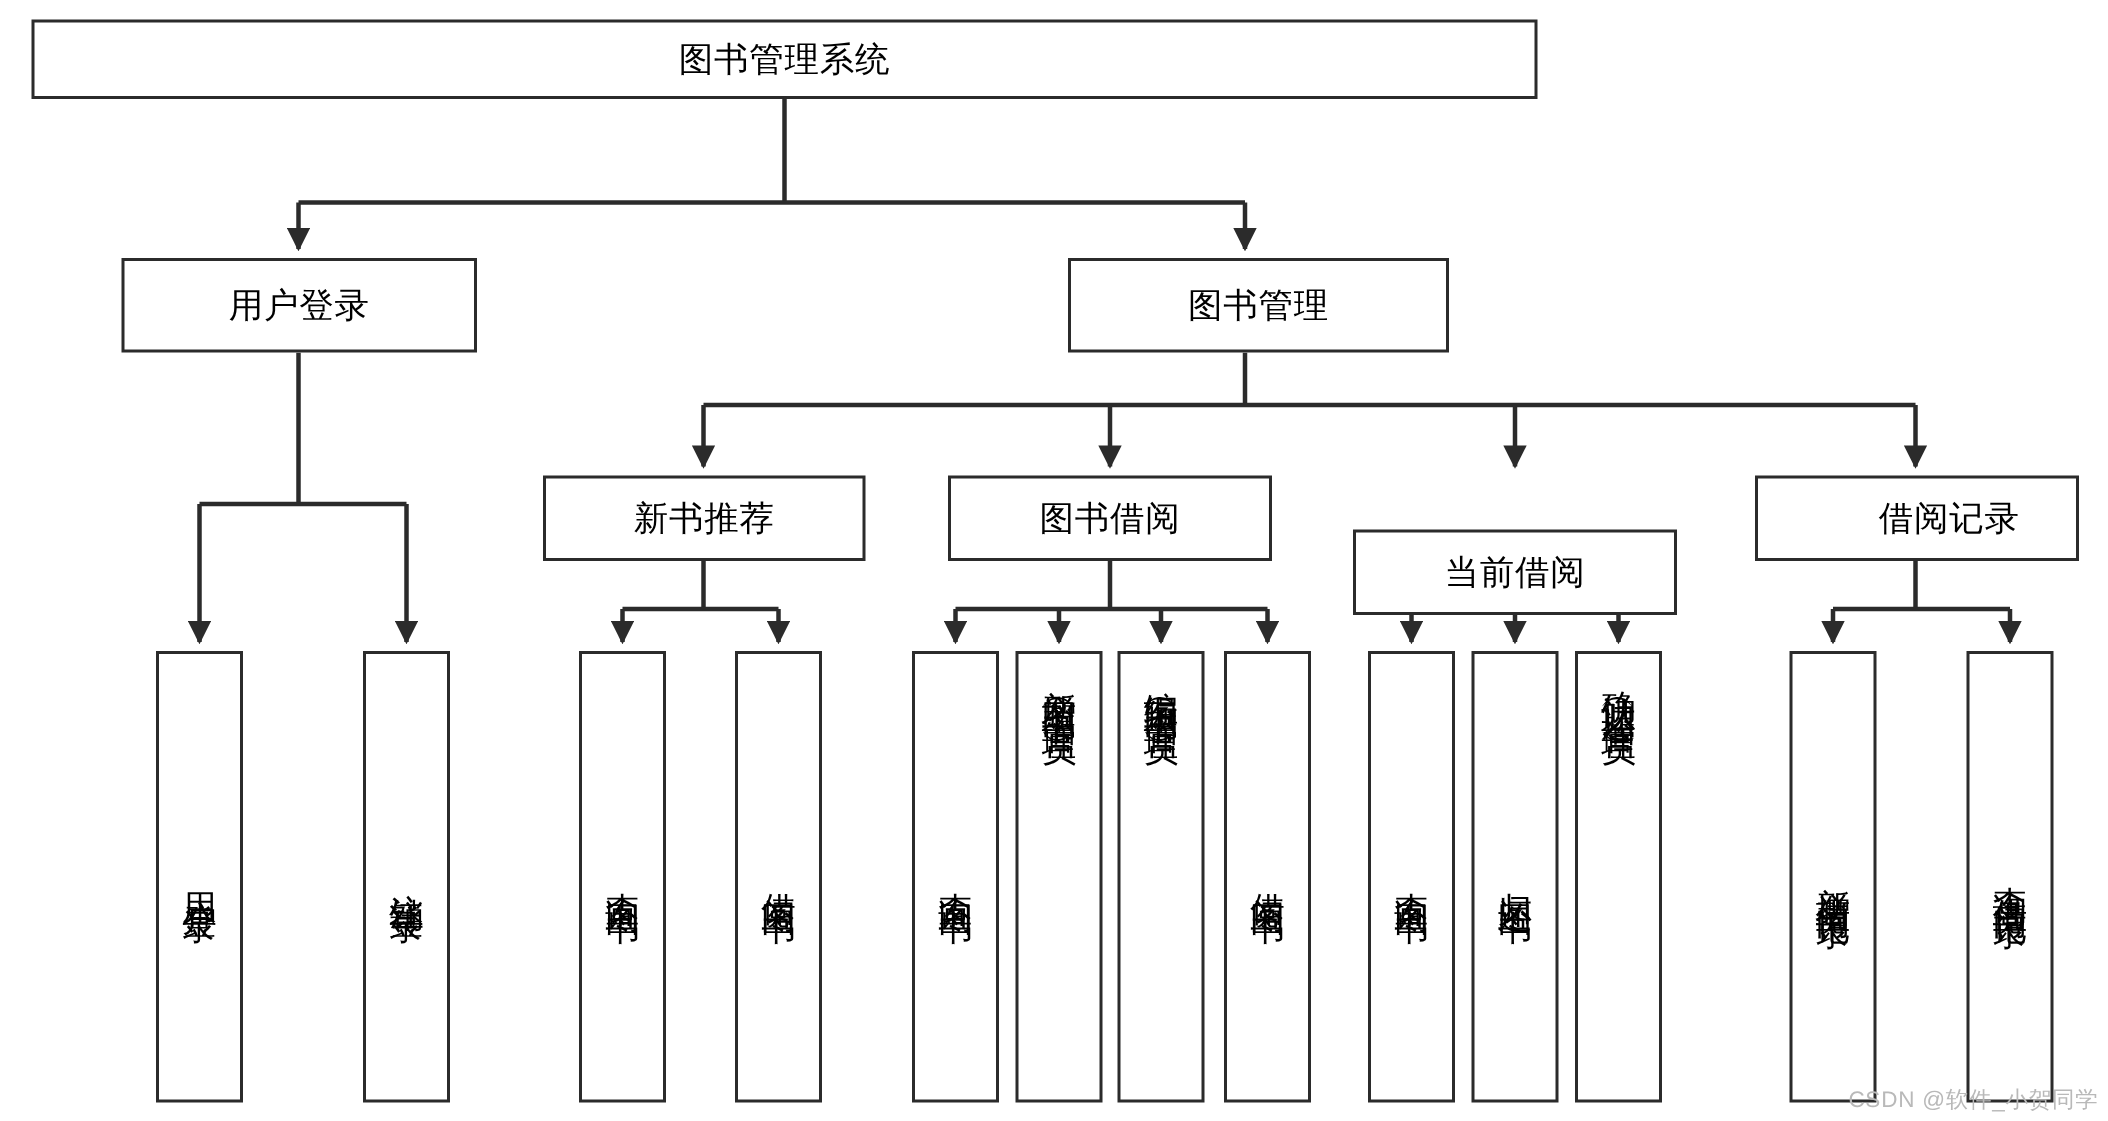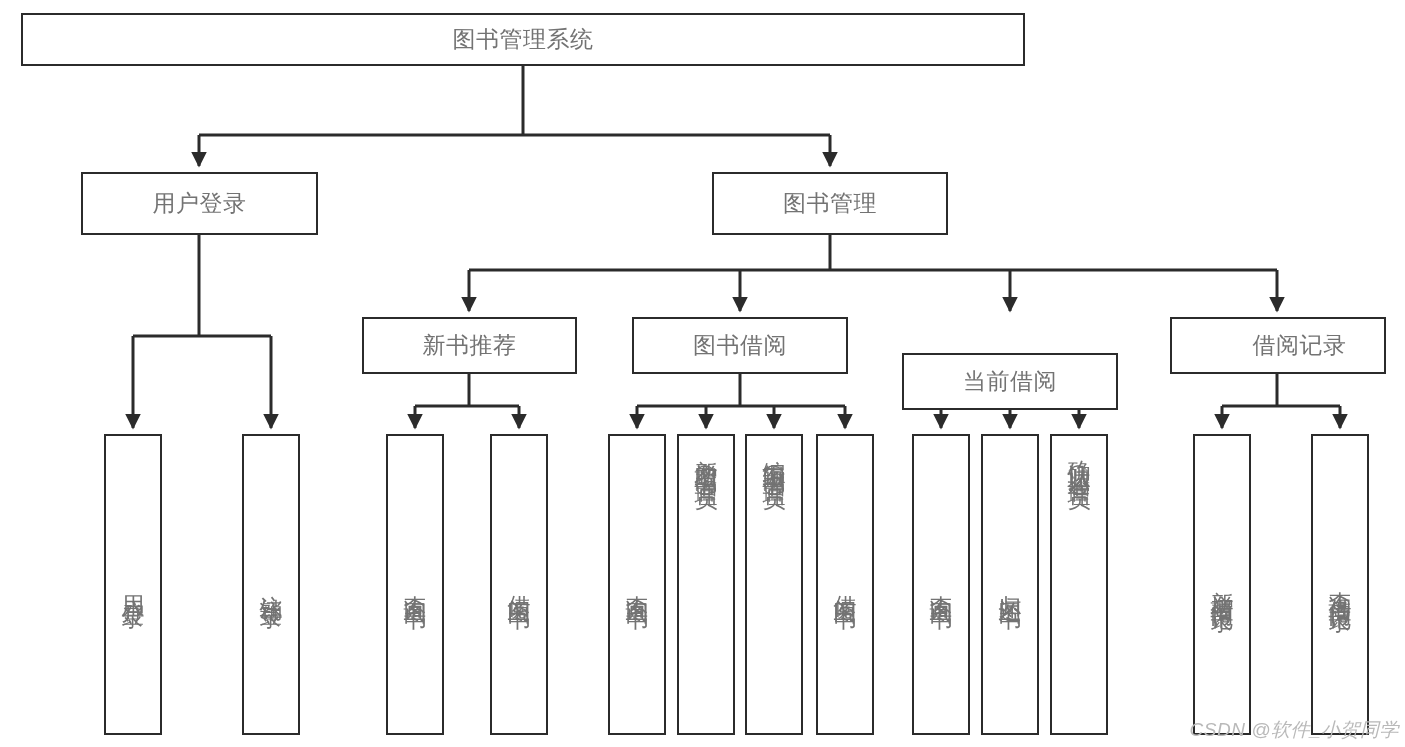--- a/index.html
+++ b/index.html
@@ -31,21 +31,21 @@
     position: absolute;
     box-sizing: border-box;
     background: #ffffff;
     border: 2.5px solid #2b2b2b;
     display: flex;
     align-items: center;
     justify-content: center;
     z-index: 2;
   }
   .node-label {
-    color: #737373;
+    color: #000000;
     line-height: 1.15;
     text-align: center;
     white-space: pre;
   }
   
   .node.h .node-label {
     font-size: 23px;
     letter-spacing: 0.5px;
   }
   .node.root .node-label {
@@ -66,26 +66,25 @@
   }
   
   .node.v.centered {
     align-items: center;
     padding-top: 0;
   }
   .watermark {
     position: absolute;
     right: 6px;
     bottom: 4px;
-    font-size: 19px;
+    font-size: 15px;
     color: #b9b9b9;
     letter-spacing: 0.5px;
     z-index: 5;
     white-space: nowrap;
-    font-style: italic;
   }
 </style>
 </head>
 <body>
 
 <div id="canvas">
 
   <svg id="connectors" viewBox="0 0 1405 747" xmlns="http://www.w3.org/2000/svg">
     <defs>
       <marker id="arrow" viewBox="0 0 10 10" refX="9" refY="5" markerWidth="5.2" markerHeight="5.2" orient="auto-start-reverse">
@@ -136,21 +135,21 @@
     </g>
   </svg>
 
   <div class="node root h" style="left:21px; top:13px; width:1004px; height:53px;">
     <span class="node-label">图书管理系统</span>
   </div>
 
   <div class="node h" style="left:81px; top:172px; width:237px; height:63px;">
     <span class="node-label">用户登录</span>
   </div>
-  <div class="node h" style="left:712px; top:172px; width:236px; height:63px;">
+  <div class="node h" style="left:712px; top:172px; width:254px; height:63px;">
     <span class="node-label">图书管理</span>
   </div>
 
   <div class="node h" style="left:632px; top:317px; width:216px; height:57px;">
     <span class="node-label">图书借阅</span>
   </div>
   <div class="node h" style="left:362px; top:317px; width:215px; height:57px;">
     <span class="node-label">新书推荐</span>
   </div>
   <div class="node h" style="left:902px; top:317px; width:216px; height:57px;margin-top:36px;">

